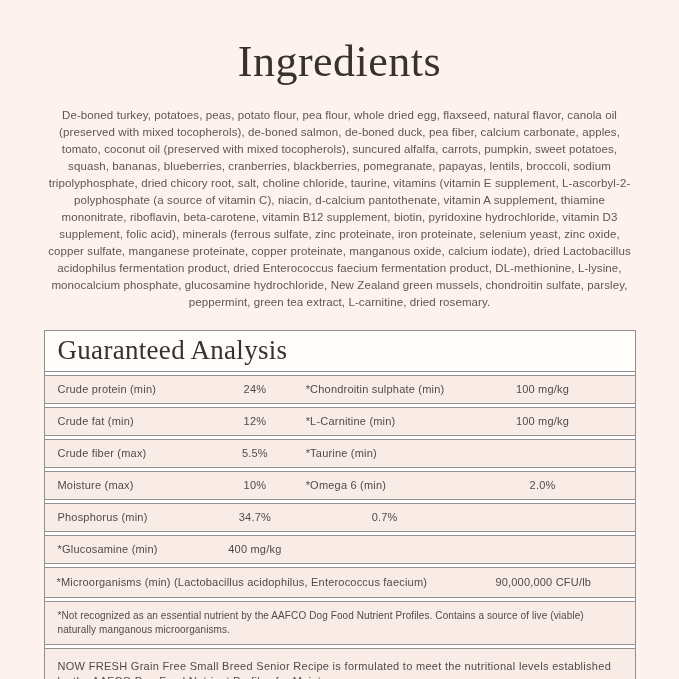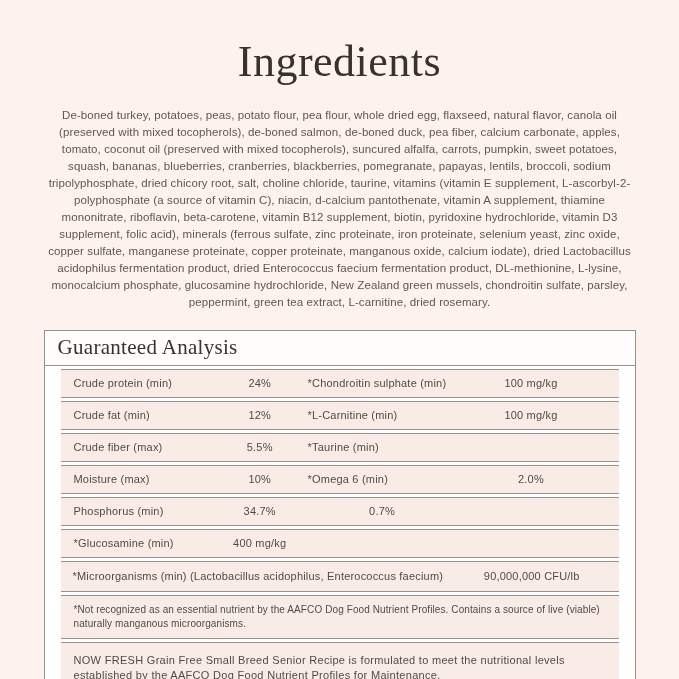--- a/index.html
+++ b/index.html
@@ -45,30 +45,30 @@
     border:1px solid var(--border);
     padding-bottom:2px;
   }
   .ga-header{
     background:var(--header-bg);
     border-bottom:1px solid var(--border);
     padding:4px 13px 5px;
   }
   .ga-header span{
     font-family:"Liberation Serif","DejaVu Serif",serif;
-    font-size:21px;
+    font-size:27px;
     letter-spacing:0.3px;
     color:var(--heading-text);
     text-align:center;
   }
   .row{
     background:var(--row-bg);
     border-top:1px solid var(--border);
     border-bottom:1px solid var(--border);
-    margin:3px 16px;
+    margin:3px 0;
     color:var(--cell-text);
   }
   .r4{
     display:grid;
     grid-template-columns:26% 18% 28% 28%;
     align-items:center;
     min-height:29px;
     padding:0 13px;
   }
   .rwide{

